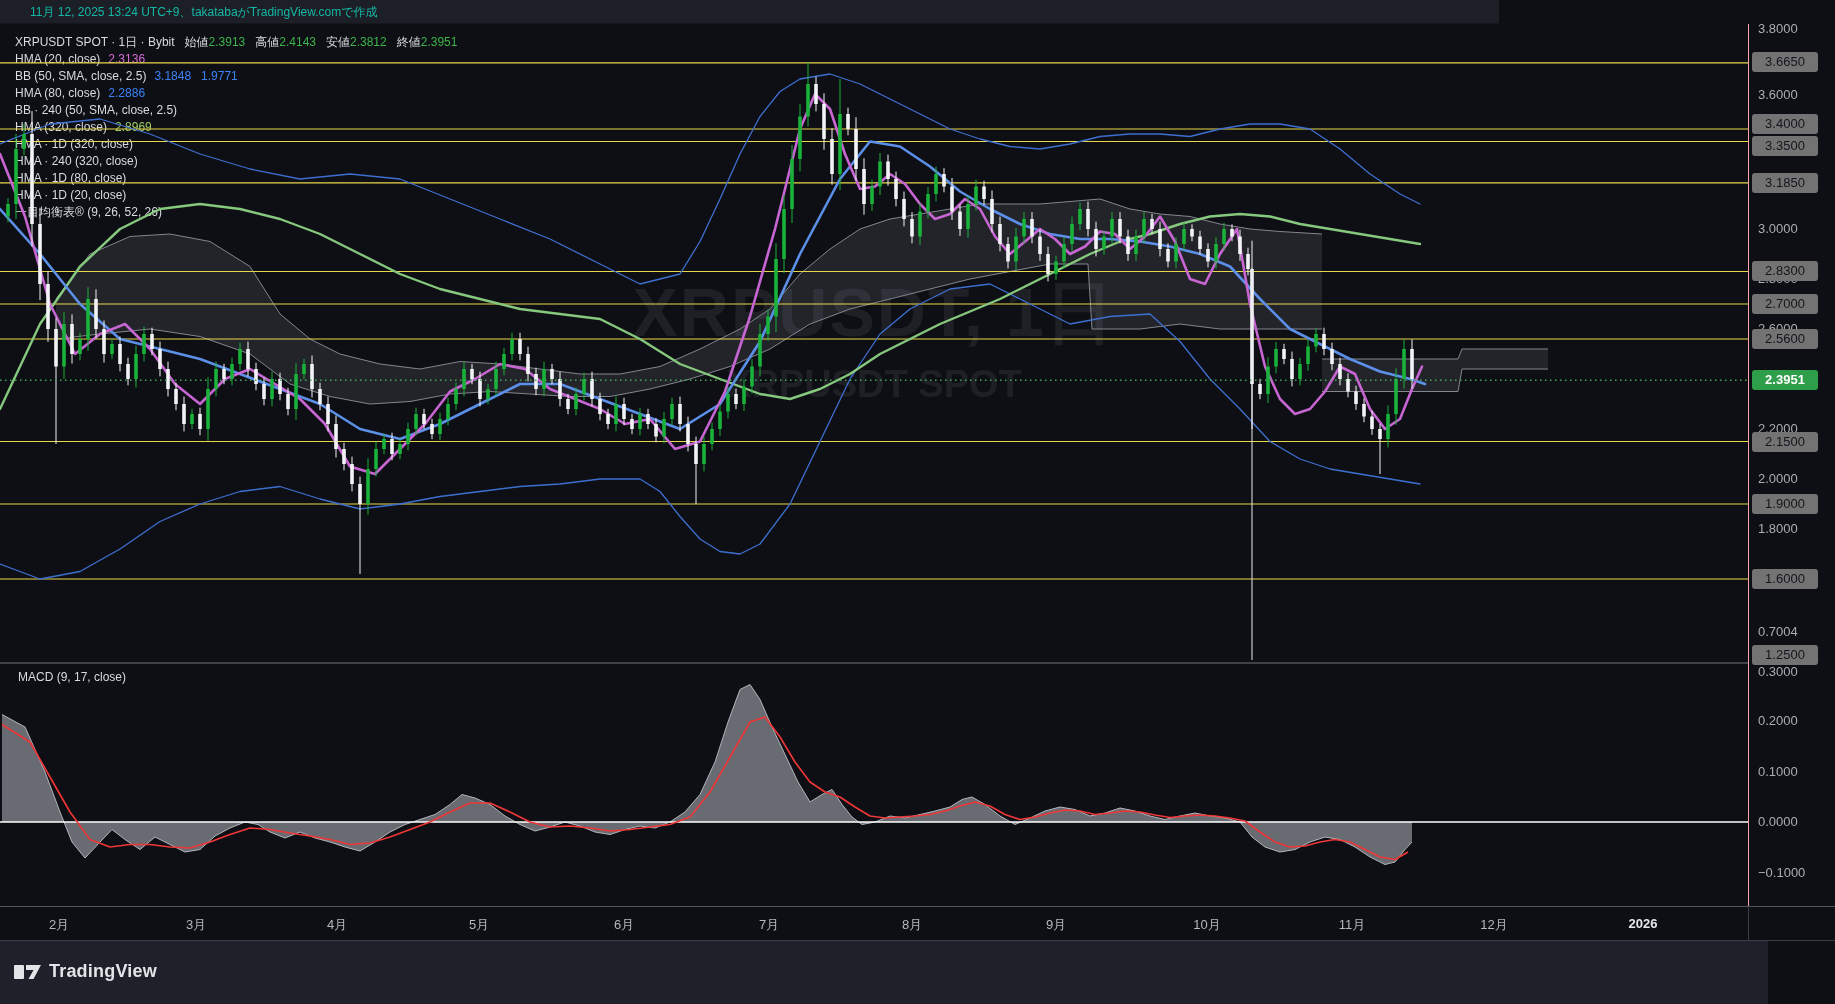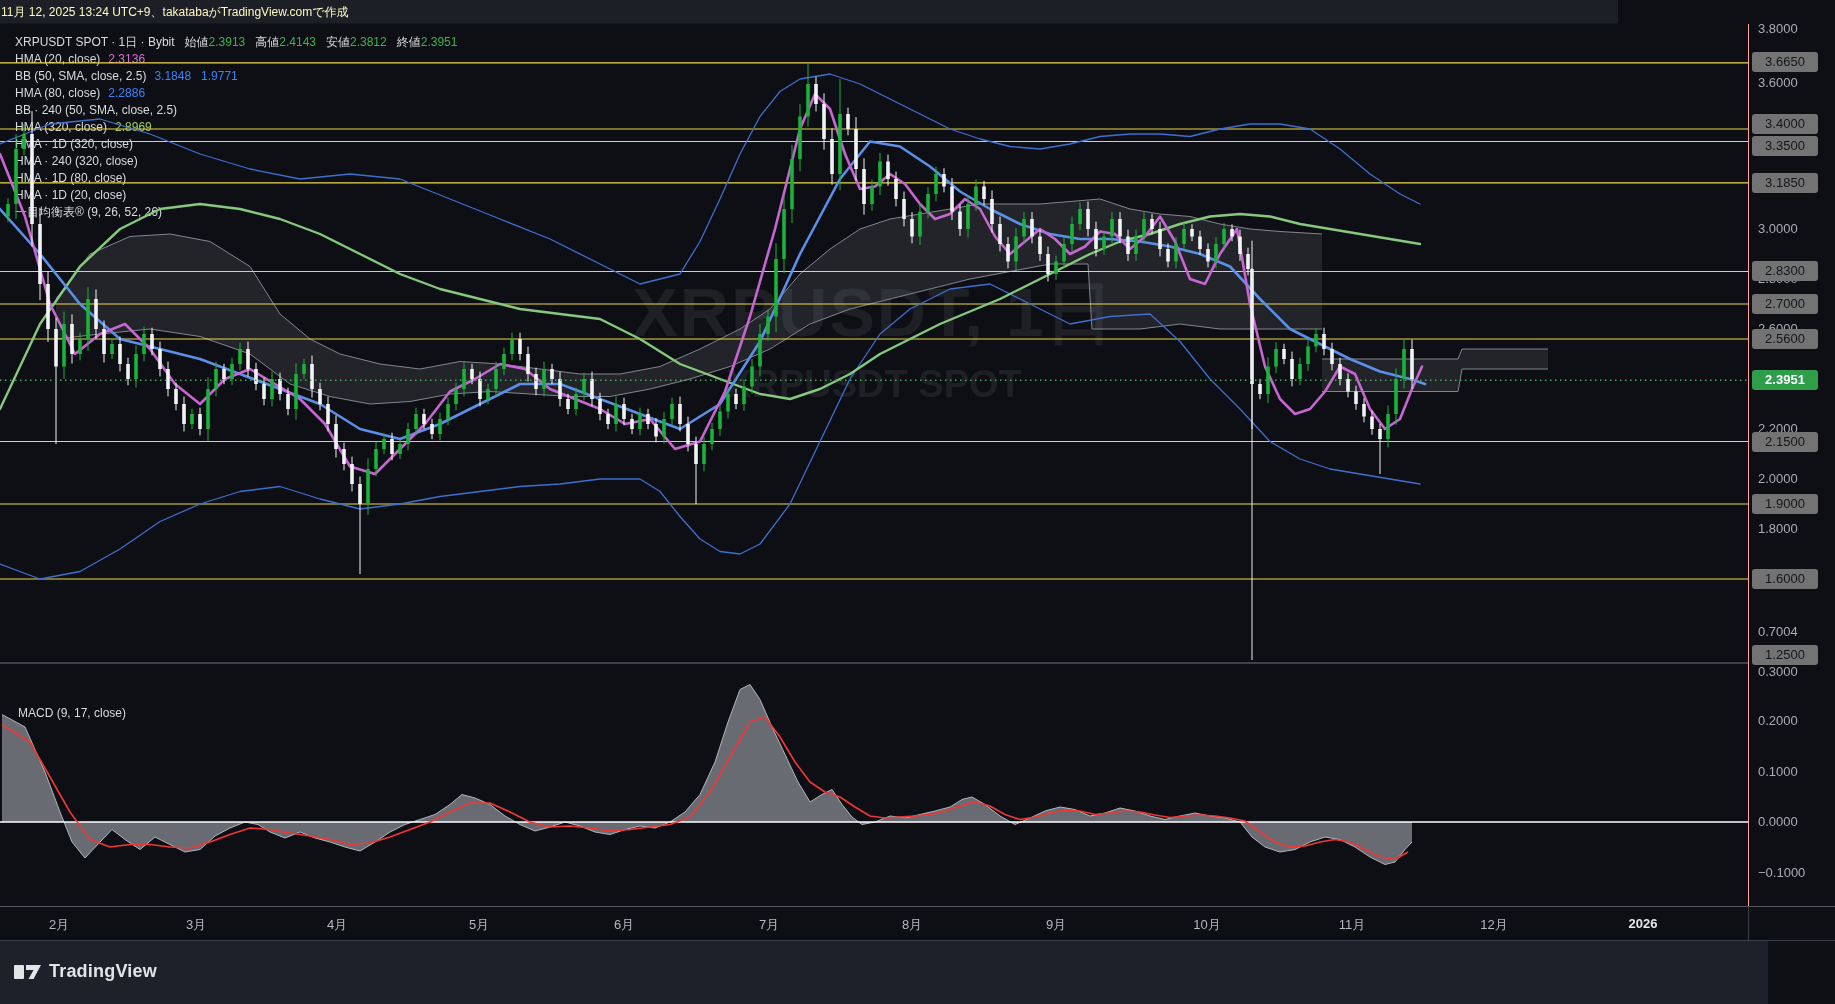--- a/index.html
+++ b/index.html
@@ -1,42 +1,42 @@
 <!DOCTYPE html>
 <html><head>
 <meta charset="utf-8">
 <style>
   * { margin:0; padding:0; box-sizing:border-box; }
   html,body { width:1835px; height:1004px; background:#0e0f14; overflow:hidden;
               font-family:"Liberation Sans", sans-serif; }
   #stage { position:relative; width:1835px; height:1004px; background:#0e0f14; }
 
   
-  .header-bar { position:absolute; left:0; top:0; width:1618px; height:24px;
-    background:#1d1f26; color:#fef9c3; font-size:12px; line-height:24px;
-    padding-left:1px; z-index:6; border-bottom:1px solid #15161b; }
+  .header-bar { position:absolute; left:0; top:0; width:1499px; height:24px;
+    background:#1d1f26; color:#14b8a6; font-size:12px; line-height:24px;
+    padding-left:30px; z-index:6; border-bottom:1px solid #15161b; }
 
   
   .watermark { position:absolute; left:0; top:268px; width:1748px; text-align:center;
     z-index:1; color:rgba(175,182,198,0.10); pointer-events:none; }
   .watermark .wm1 { font-size:68px; font-weight:bold; letter-spacing:2px; }
   .watermark .wm2 { font-size:38px; font-weight:bold; margin-top:4px; }
 
   
   .legend { position:absolute; left:15px; top:34px; z-index:2; }
   .legend-row { height:17px; line-height:17px; font-size:12px; color:#d8dade; white-space:nowrap; }
   .legend-row .val { margin-left:8px; }
   .legend-row .v2 { margin-left:10px; }
   .legend-title-row { font-size:12px; }
   .legend-title-row .ohlc-k { margin-left:10px; color:#d8dade; }
   .legend-title-row .ohlc-v { color:#3cb44a; }
 
   svg#chart { position:absolute; left:0; top:24px; z-index:3; }
 
-  .macd-label { position:absolute; left:18px; top:670px; z-index:4; font-size:12px; color:#d8dade;margin-top:36px; }
+  .macd-label { position:absolute; left:18px; top:670px; z-index:4; font-size:12px; color:#d8dade; }
 
   
   .price-axis { position:absolute; left:1748px; top:24px; width:87px; height:882px;
     background:#0e0f14; border-left:1px solid #fca5a5; z-index:5; }
   .tick { position:absolute; left:9px; font-size:13px; color:#a9acb4; }
   .plabel { position:absolute; left:3px; width:66px; height:20px; border-radius:3px;
     font-size:13px; text-align:center; line-height:20px; }
   .plabel.yellow { background:#737373; color:#14161b; }
   .plabel.green { background:#2e9e4b; color:#ffffff; font-weight:bold; }
 
@@ -479,21 +479,21 @@
         <line x1="0" y1="798.0" x2="1748" y2="798.0" stroke="#ffffff" stroke-width="1.4"></line>
         <polyline points="2,700.5 30,718.0 50,753.0 70,788.0 90,815.5 110,823.0 130,820.5 150,820.5 170,823.0 190,824.0 210,818.0 230,810.5 250,804.0 270,805.5 290,809.0 310,812.0 330,815.5 350,820.5 370,819.0 390,813.0 410,805.5 430,798.0 450,788.0 470,779.0 490,779.0 510,788.0 530,798.0 550,803.0 570,802.0 590,804.0 610,807.0 630,805.5 650,803.0 670,800.5 690,793.0 710,768.0 730,733.0 750,698.0 765,693.0 780,713.0 795,738.0 810,758.0 825,768.0 840,773.0 855,783.0 870,792.0 885,794.0 900,793.0 915,792.0 930,790.5 945,787.0 960,782.0 975,778.0 990,782.0 1005,790.5 1020,795.5 1035,793.0 1050,789.0 1065,786.0 1080,787.0 1095,790.5 1110,789.0 1125,787.0 1140,788.0 1155,791.0 1170,793.5 1185,792.0 1200,791.0 1215,792.0 1230,794.0 1245,797.0 1260,808.0 1275,818.0 1290,823.0 1305,822.0 1320,818.0 1335,815.5 1350,818.0 1365,825.5 1380,833.0 1395,835.5 1408,828.0" fill="none" stroke="#f03737" stroke-width="1.6" stroke-linejoin="round"></polyline>
       </g>
       <line x1="0" y1="639" x2="1748" y2="639" stroke="#50545e" stroke-width="1.6"></line>
     </svg>
 
   <div class="macd-label">MACD (9, 17, close)</div>
 
   <div class="price-axis" id="priceAxis">
       <div class="tick" style="top: -3px;">3.8000</div>
-      <div class="tick" style="top: 51px;">3.6000</div>
+      <div class="tick" style="top: 63px;">3.6000</div>
       <div class="tick" style="top: 197px;">3.0000</div>
       <div class="tick" style="top: 247px;">2.8000</div>
       <div class="tick" style="top: 297px;">2.6000</div>
       <div class="tick" style="top: 397px;">2.2000</div>
       <div class="tick" style="top: 447px;">2.0000</div>
       <div class="tick" style="top: 497px;">1.8000</div>
       <div class="tick" style="top: 600px;">0.7004</div>
       <div class="tick" style="top: 640px;">0.3000</div>
       <div class="tick" style="top: 689px;">0.2000</div>
       <div class="tick" style="top: 740px;">0.1000</div>

